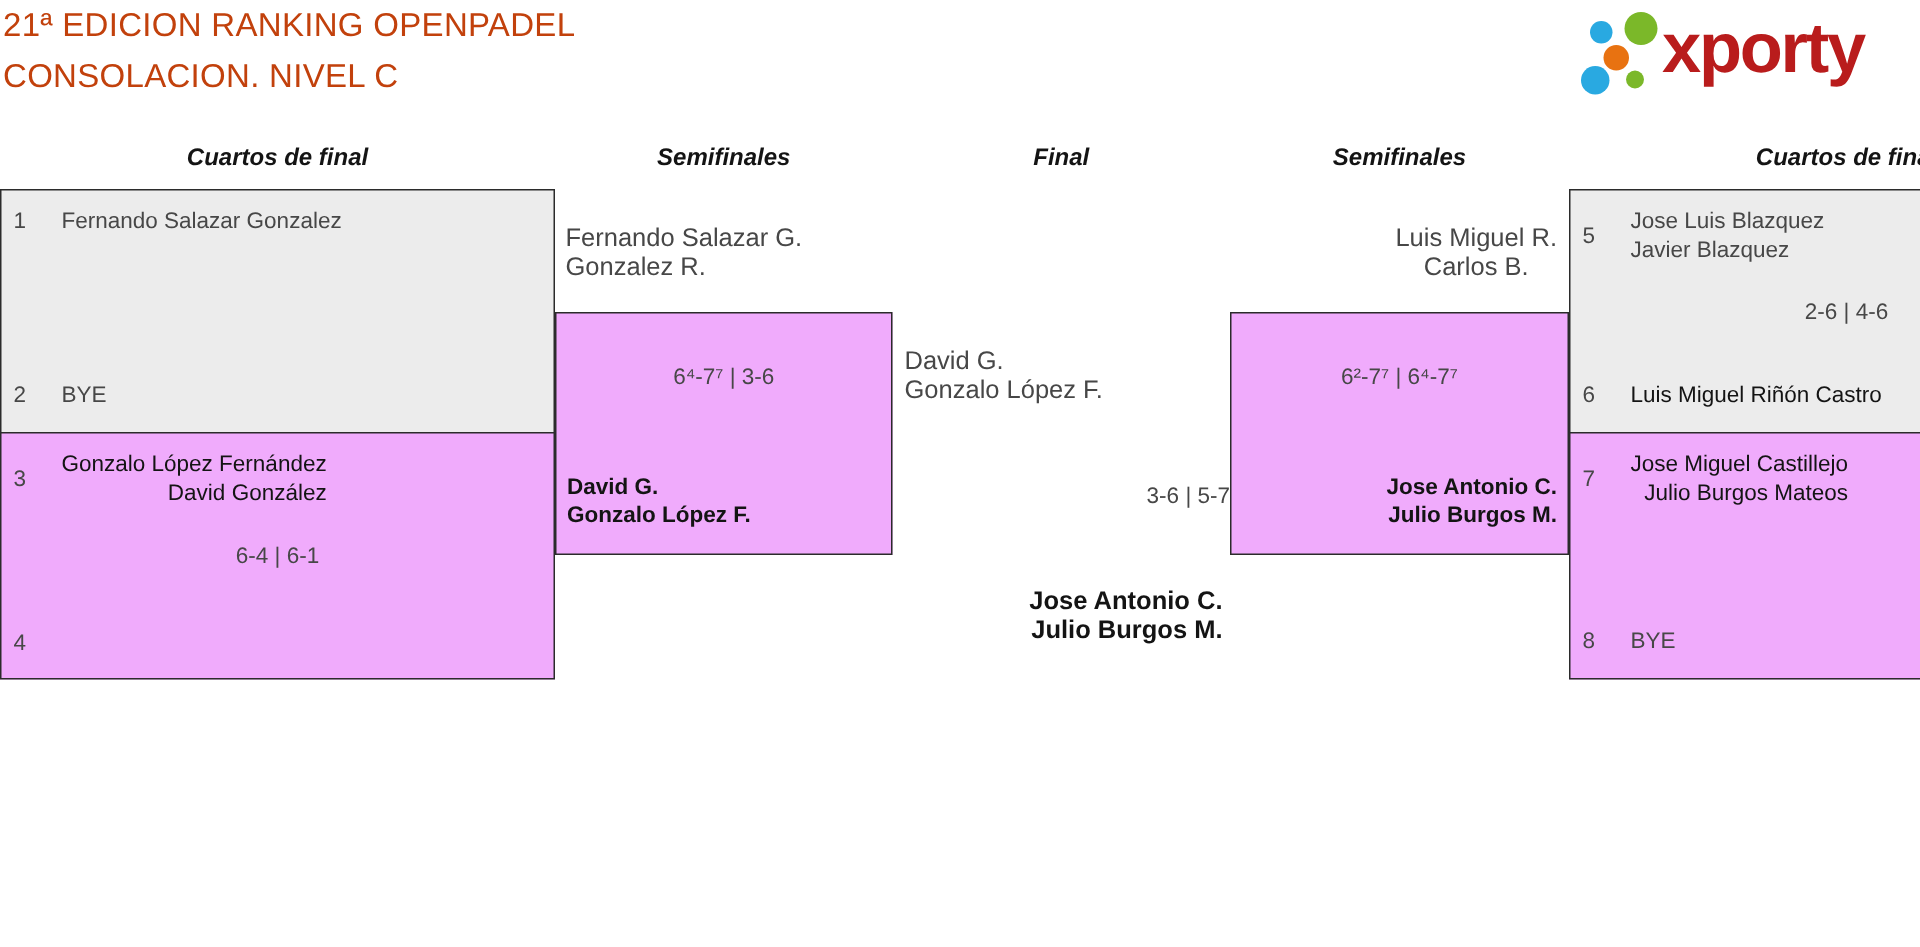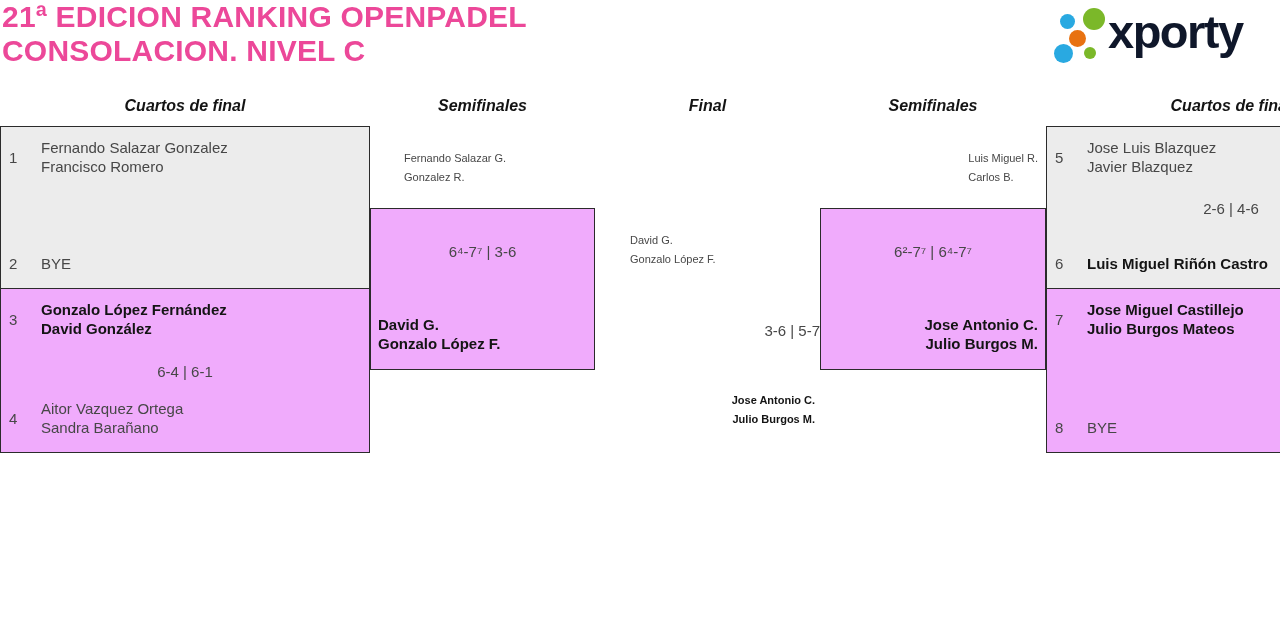--- a/index.html
+++ b/index.html
@@ -1,29 +1,29 @@
 <!DOCTYPE html>
 <html><head>
 <meta charset="utf-8">
 <style>
   html,body{margin:0;padding:0;background:#fff;}
   .stage{
     position:relative;width:1280px;height:631px;background:#ffffff;overflow:hidden;
     font-family:"Liberation Sans","DejaVu Sans",sans-serif;color:#141414;
   }
   
-  .title{position:absolute;left:2px;top:0px;font-size:30px;line-height:34px;font-weight:700;letter-spacing:.2px;color:#ec4899;}
+  .title{position:absolute;left:2px;top:0px;font-size:22px;line-height:34px;font-weight:400;letter-spacing:.2px;color:#c2410c;}
   .logo{position:absolute;left:1050px;top:2px;width:228px;height:68px;cursor:pointer;}
   .dot{position:absolute;border-radius:50%;}
   .dot.blue-sm{left:10px;top:12px;width:15px;height:15px;background:#29a9e1;}
   .dot.green-lg{left:33px;top:6px;width:22px;height:22px;background:#7bb829;}
   .dot.orange{left:19px;top:28px;width:17px;height:17px;background:#e87211;}
   .dot.blue-lg{left:4px;top:42px;width:19px;height:19px;background:#29a9e1;}
   .dot.green-sm{left:34px;top:45px;width:12px;height:12px;background:#7bb829;}
-  .wordmark{position:absolute;left:58px;top:0px;font-size:47px;line-height:60px;font-weight:700;letter-spacing:-1.5px;color:#0f172a;}
+  .wordmark{position:absolute;left:58px;top:0px;font-size:47px;line-height:60px;font-weight:700;letter-spacing:-1.5px;color:#b91c1c;}
   
   .round-h{position:absolute;top:97px;font-size:16px;font-weight:700;text-align:center;color:#141414;white-space:nowrap;font-style:italic;}
   .rh-qfl{left:0;width:370px;}
   .rh-sfl{left:370px;width:225px;}
   .rh-fin{left:595px;width:225px;}
   .rh-sfr{left:820px;width:226px;}
   .rh-qfr{left:1046px;width:370px;}
   
   .match{position:absolute;border:1px solid #2b2b2b;background:#f0abfc;box-sizing:border-box;}
   .match.shaded{background:#ececec;}
@@ -32,29 +32,29 @@
   .m-sfl{left:370px;top:208px;width:225px;height:162px;}
   .m-sfr{left:820px;top:208px;width:226px;height:162px;}
   .m-qfr1{left:1046px;top:126px;width:370px;height:163px;}
   .m-qfr2{left:1046px;top:288px;width:370px;height:165px;}
   
   .team{position:absolute;left:8px;right:8px;display:flex;align-items:center;gap:6px;}
   .team.top{top:11px;}
   .team.bottom{bottom:15px;}
   .seed{flex:0 0 14px;font-size:15px;color:#474747;}
   .names{font-size:15px;line-height:19px;color:#474747;white-space:nowrap;margin-left:12px;}
-  .winner .names{font-weight:700;color:#141414;}
+  .winner .names{font-weight:400;color:#141414;text-align:right;}
   .score{position:absolute;left:0;right:0;text-align:center;font-size:15px;line-height:19px;color:#474747;white-space:nowrap;}
   .score.mid{top:50%;transform:translateY(-50%);}
   .score.sf{top:33px;}
   
-  .float-team{position:absolute;font-size:11px;line-height:19px;color:#474747;white-space:nowrap;margin-left:27px;}
+  .float-team{position:absolute;font-size:17px;line-height:19px;color:#474747;white-space:nowrap;}
   .float-team.bold{font-weight:700;color:#141414;}
   .ft-sfl-a{left:377px;top:149px;}
-  .ft-sfr-a{right:242px;top:149px;text-align:left;}
+  .ft-sfr-a{right:242px;top:149px;text-align:center;}
   .sf-winner{position:absolute;bottom:16px;font-size:15px;line-height:19px;font-weight:700;color:#141414;white-space:nowrap;}
   .sf-winner.w-left{left:7px;}
   .sf-winner.w-right{right:7px;text-align:right;}
   .ft-fin-a{left:603px;top:231px;}
   .fin-score{position:absolute;left:595px;top:321px;width:225px;text-align:right;font-size:15px;line-height:19px;color:#474747;}
   .ft-champion{right:465px;top:391px;text-align:right;}
 </style>
 </head>
 <body>
 
@@ -78,21 +78,20 @@
   <div class="round-h rh-sfl">Semifinales</div>
   <div class="round-h rh-fin">Final</div>
   <div class="round-h rh-sfr">Semifinales</div>
   <div class="round-h rh-qfr">Cuartos de final</div>
 
   <div class="match shaded m-qfl1">
     <div class="team top">
       <span class="seed">1</span>
       <div class="names">
         <div>Fernando Salazar Gonzalez</div>
-        <div>Francisco Romero</div>
       </div>
     </div>
     <div class="team bottom">
       <span class="seed">2</span>
       <div class="names">
         <div>BYE</div>
       </div>
     </div>
   </div>
 
@@ -100,24 +99,20 @@
     <div class="team top winner">
       <span class="seed">3</span>
       <div class="names">
         <div>Gonzalo López Fernández</div>
         <div>David González</div>
       </div>
     </div>
     <div class="score mid">6-4 | 6-1</div>
     <div class="team bottom">
       <span class="seed">4</span>
-      <div class="names">
-        <div>Aitor Vazquez Ortega</div>
-        <div>Sandra Barañano</div>
-      </div>
     </div>
   </div>
 
   <div class="float-team ft-sfl-a">
     <div>Fernando Salazar G.</div>
     <div>Gonzalez R.</div>
   </div>
 
   <div class="match m-sfl">
     <div class="score sf">6⁴-7⁷ | 3-6</div>

